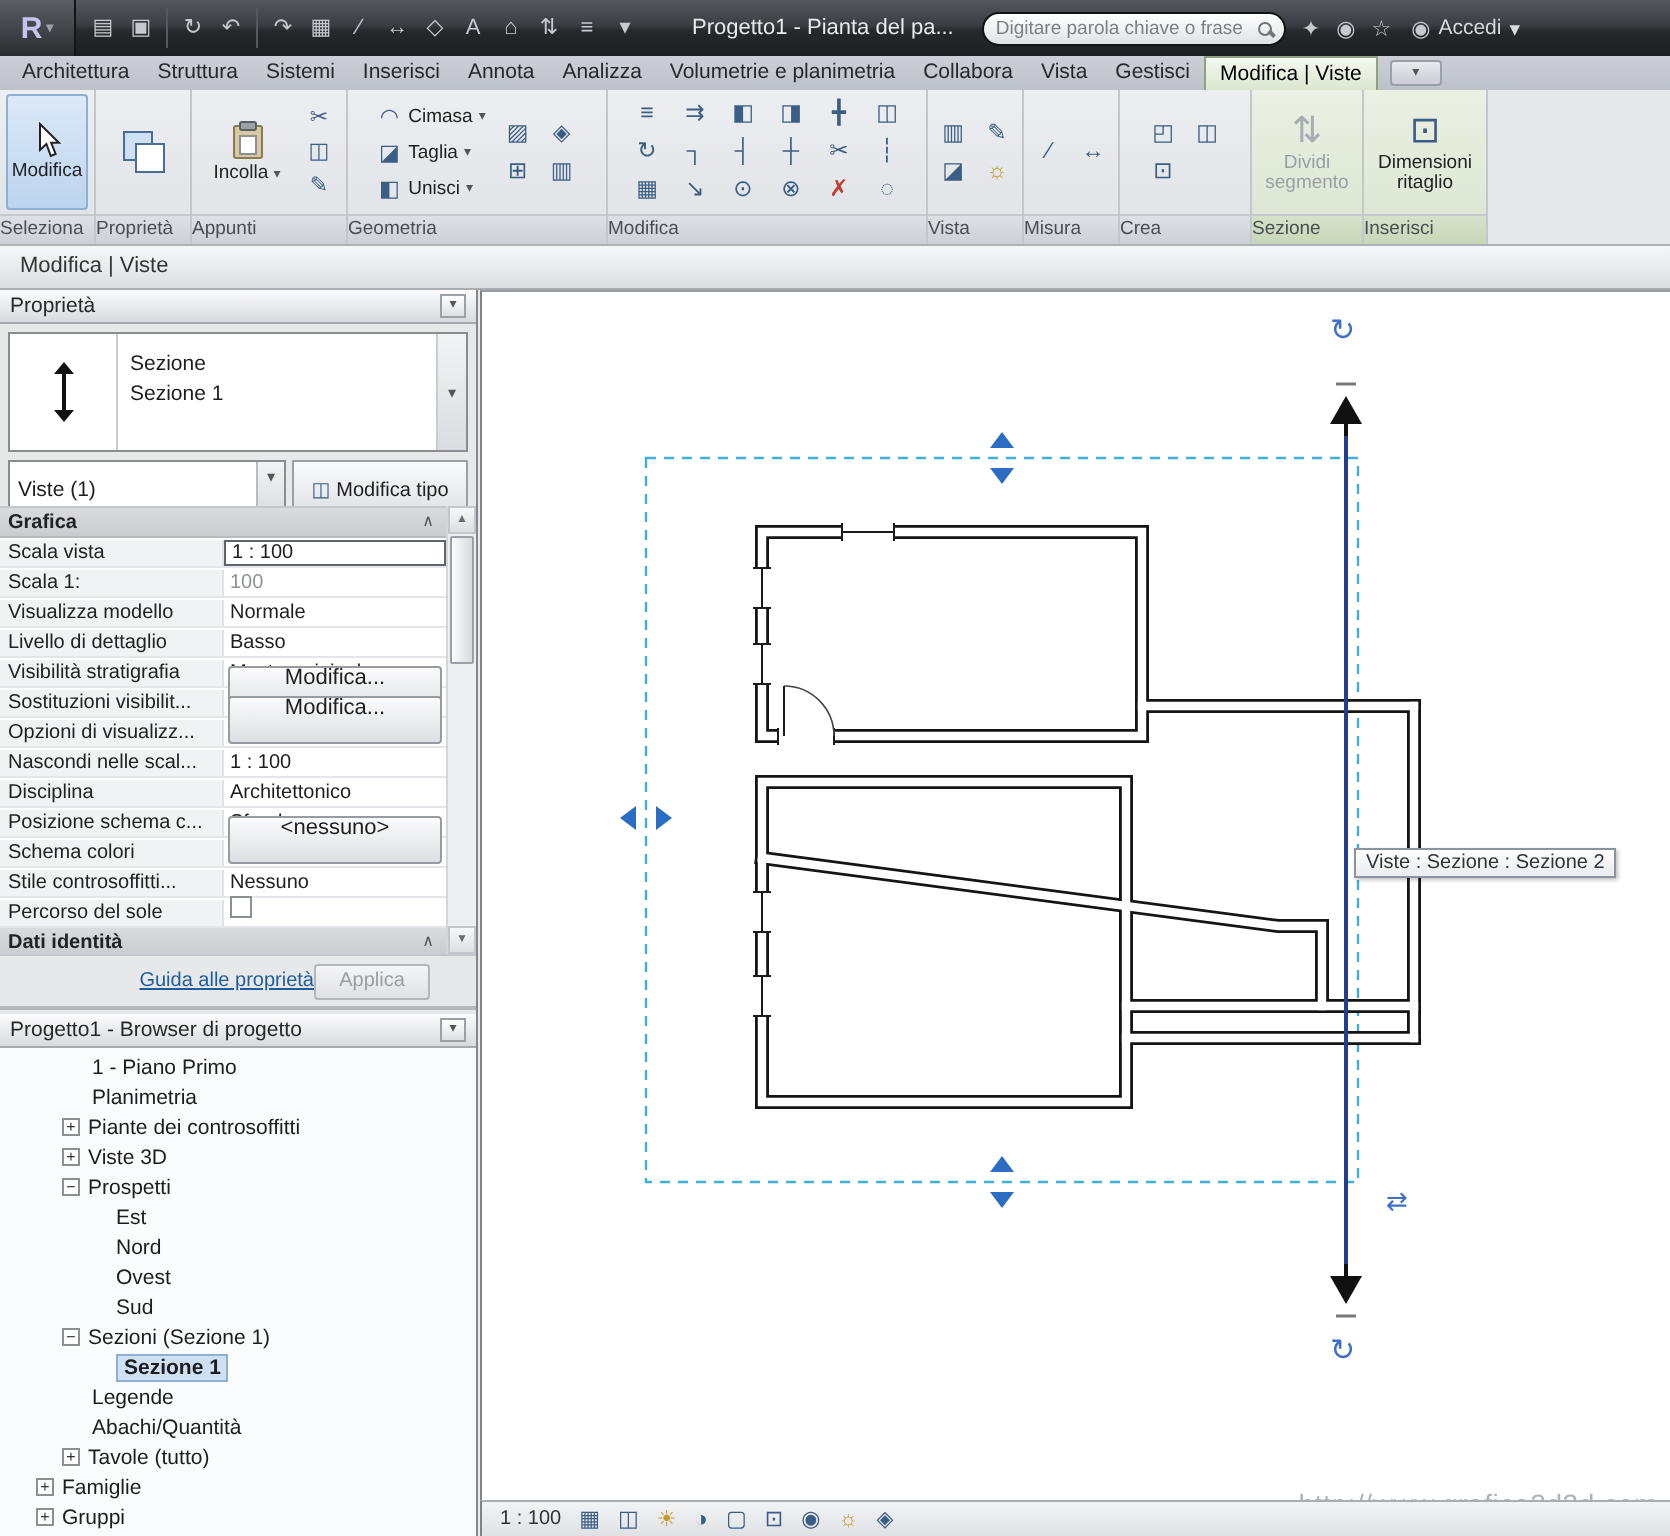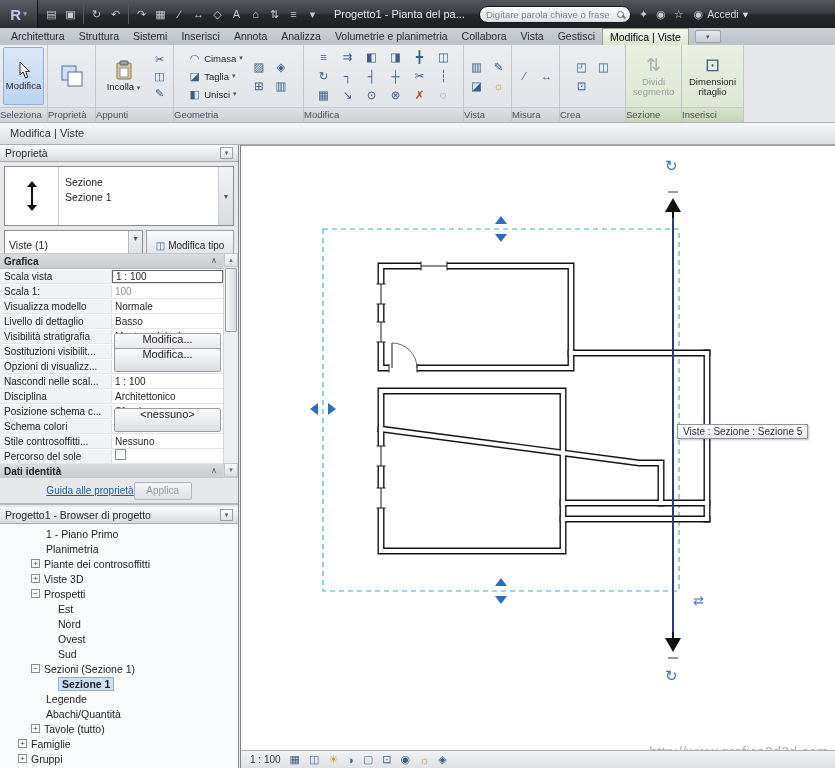--- a/index.html
+++ b/index.html
@@ -5,21 +5,21 @@
 *{margin:0;padding:0;box-sizing:border-box}
 body{background:#9a9a9a;font-family:"Liberation Sans",sans-serif;cursor:default}
 #screen{position:relative;width:835px;height:768px;background:#e9ebee;overflow:hidden;font-size:11px;color:#1e1e1e}
 
 #titlebar{position:absolute;left:0;top:0;width:835px;height:28px;background:linear-gradient(#54575d 0%,#3a3d42 45%,#26282c 55%,#1c1e21 100%);display:flex;align-items:center;color:#c9ccd1}
 .appbtn{width:38px;height:28px;display:flex;align-items:center;justify-content:center;gap:2px;background:linear-gradient(#5b5e64,#2b2d31);border-right:1px solid #141517;color:#c9c2ee;font-weight:bold;font-size:15px;flex:none}
 .appbtn .ac{font-size:7px;color:#9aa0a8}
 .qat{display:flex;align-items:center;margin-left:4px}
 .qicon{width:19px;height:20px;line-height:20px;text-align:center;font-size:11px;color:#c6c9ce}
 .qicon.sep{border-left:1px solid #55585e;margin-left:3px;padding-left:3px;width:23px}
-.wtitle{margin-left:12px;color:#e8e9eb;font-size:11px;white-space:nowrap}
+.wtitle{margin-left:24px;color:#e8e9eb;font-size:11px;white-space:nowrap}
 .isearch{margin-left:14px;width:152px;height:17px;border-radius:9px;background:linear-gradient(#ffffff,#dfe2e6);border:1px solid #121315;display:flex;align-items:center;padding:0 6px;color:#7b7f86;font-size:9.5px;gap:4px;flex:none}
 .isearch .ph{flex:1;overflow:hidden;white-space:nowrap}
 .mag{width:7px;height:7px;border:1.5px solid #6f747b;border-radius:50%;position:relative;flex:none}
 .mag::after{content:"";position:absolute;width:4px;height:1.5px;background:#6f747b;transform:rotate(45deg);right:-3px;bottom:-1px}
 .iicons{display:flex;align-items:center;margin-left:8px;gap:8px}
 .ticon{font-size:11px;color:#c6c9ce}
 .signin{display:flex;align-items:center;gap:4px;margin-left:10px;color:#d6d9dd;font-size:10.5px}
 
 #tabs{position:absolute;top:28px;left:0;width:835px;height:17px;background:linear-gradient(#ccd0d6,#bdc1c8);display:flex;align-items:flex-end;padding-left:4px}
 .tab{height:17px;line-height:17px;padding:0 7px;font-size:10.5px;color:#26282b;white-space:nowrap}
@@ -77,21 +77,21 @@
 .kind-dim .pval{color:#8e9196}
 .kind-input .pval{padding:0}
 .kind-input .pvt{display:block;border:1px solid #5f646b;height:13px;line-height:12px;padding:0 3px}
 .kind-btn .pval{padding:1px 2px}
 .kind-btn .pvt{display:block;text-align:center;border:1px solid #979ca2;border-radius:2px;background:linear-gradient(#fbfbfc,#dddfe3);height:24px;line-height:11px;font-size:11px}
 .kind-check .pval::before{content:"";display:inline-block;width:9px;height:9px;border:1px solid #8a8f95;background:#fff;margin-top:1px}
 #pvscroll{position:absolute;right:0;top:108px;bottom:26px;width:15px;background:#eceef0;border-left:1px solid #d4d6da}
 .sarr{height:14px;line-height:13px;text-align:center;font-size:6px;color:#6a6e74;background:linear-gradient(#f7f8f9,#dcdfe3);border:1px solid #c3c6cb}
 .sarr.dn{position:absolute;bottom:0;left:0;right:0}
 .sthumb{position:absolute;top:15px;left:1px;right:1px;height:64px;background:linear-gradient(90deg,#fafbfc,#d7dade);border:1px solid #9aa0a6;border-radius:1px}
-#pfoot{position:absolute;left:0;right:0;bottom:0;height:26px;background:#e7e8ea;border-top:1px solid #c3c6cb;display:flex;align-items:center;justify-content:center;padding:0 7px}
+#pfoot{position:absolute;left:0;right:0;bottom:0;height:26px;background:#e7e8ea;border-top:1px solid #c3c6cb;display:flex;align-items:center;justify-content:flex-end;padding:0 23px}
 .plink{color:#1f5c9e;text-decoration:underline;font-size:10px}
 .applybtn{width:58px;height:18px;border:1px solid #b3b7bc;border-radius:2px;background:linear-gradient(#f4f5f6,#dfe1e5);color:#9a9ea4;font-size:10px;text-align:center;line-height:16px}
 #browser{position:absolute;left:0;right:0;top:362px;bottom:0;background:#fafbfc;display:flex;flex-direction:column;overflow:hidden}
 #tree{flex:1;overflow:hidden;padding-top:2px}
 .titem{display:flex;align-items:center;height:15px;font-size:10.5px;color:#1b1d20;white-space:nowrap}
 .titem .exp{width:9px;height:9px;border:1px solid #8c9095;background:#fff;font-size:8px;line-height:7px;text-align:center;color:#2f3338;margin-right:4px;flex:none}
 .titem .exp:empty{display:none}
 .p20{padding-left:18px}.p33{padding-left:31px}.p46{padding-left:46px}.p60{padding-left:58px}
 .titem.selected .lbl{background:#cfe0f4;border:1px solid #8fb0d4;padding:0 3px;font-weight:bold}
 
@@ -631,21 +631,21 @@
           <polygon points="77,257 77,269 69,263"></polygon>
             <polygon points="87,257 87,269 95,263"></polygon>
         </g>
       </g>
     </svg>
 
     <span class="rotctl" style="left:424px;top:12px">↻</span>
     <span class="rotctl" style="left:424px;top:522px">↻</span>
     <span class="flipctl" style="left:452px;top:448px">⇄</span>
 
-    <div id="tooltip">Viste : Sezione : Sezione 5</div>
+    <div id="tooltip">Viste : Sezione : Sezione 2</div>
   </div>
 
   <div id="watermark">http://www.grafica2d3d.com</div>
 
   <div id="statusbar">
     <span>1 : 100</span>
     <div style="display:flex;gap:9px;align-items:center">
 
     <span class="sico">▦</span>
         <span class="sico">◫</span>

